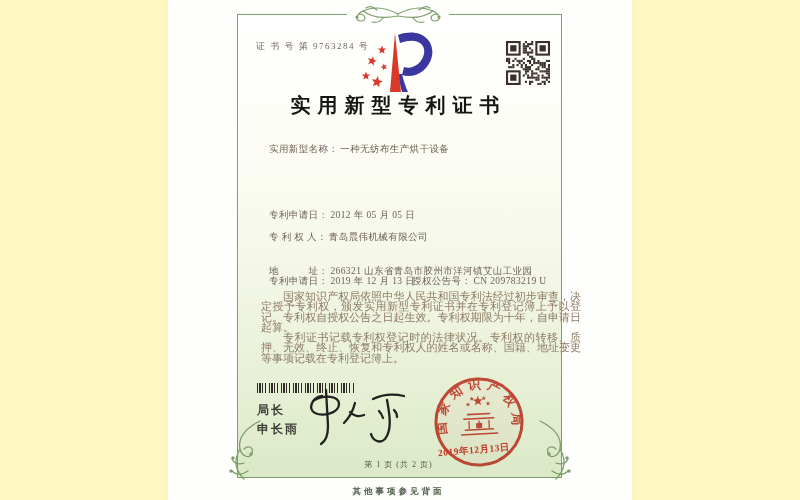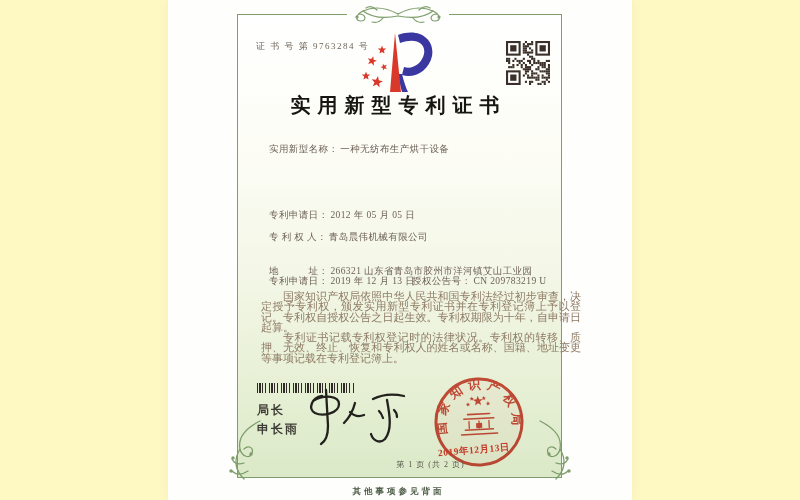--- a/index.html
+++ b/index.html
@@ -25,21 +25,21 @@
   .paras p{margin:0;text-indent:2em;}
   .barcode{left:257px;top:383px;width:97px;height:10px;
     background:repeating-linear-gradient(90deg,#2e2b26 0 1px,transparent 1px 2px,
       #2e2b26 2px 4px,transparent 4px 5px,#2e2b26 5px 6px,transparent 6px 8px,
       #2e2b26 8px 9px,transparent 9px 12px);}
   .director{left:257px;font-size:12px;font-weight:700;letter-spacing:2px;color:#3f3d37;}
   .sig{left:295px;top:386px;width:115px;height:62px;}
   .seal{left:432px;top:375px;width:94px;height:94px;opacity:.9;mix-blend-mode:multiply;}
   .seal-date{left:438px;top:444px;font-size:9.5px;color:#c43a28;letter-spacing:.5px;
              transform:rotate(-5deg);font-weight:700;}
-  .page-info{left:237px;top:459px;width:323px;text-align:center;font-size:8px;color:#57524b;letter-spacing:1px;padding-left:32px;}
+  .page-info{left:237px;top:459px;width:323px;text-align:center;font-size:8px;color:#57524b;letter-spacing:1px;}
   .back-note{left:237px;top:486px;width:323px;text-align:center;font-size:8.5px;
              color:#50604a;letter-spacing:3px;font-weight:700;}
   .orn-top{left:333px;top:3px;width:130px;height:22px;}
   .fl{width:40px;height:62px;}
   .fl-left{left:224px;top:419px;}
   .fl-right{left:536px;top:419px;transform:scaleX(-1);}
 </style>
 </head>
 <body>
 

